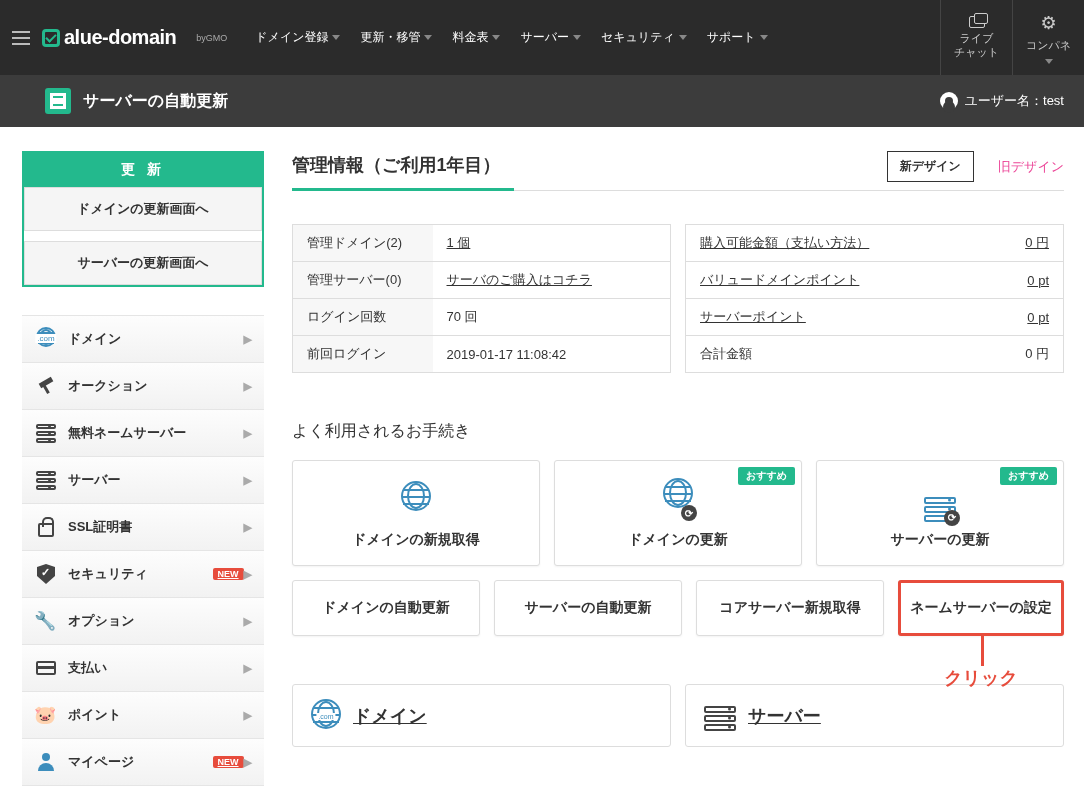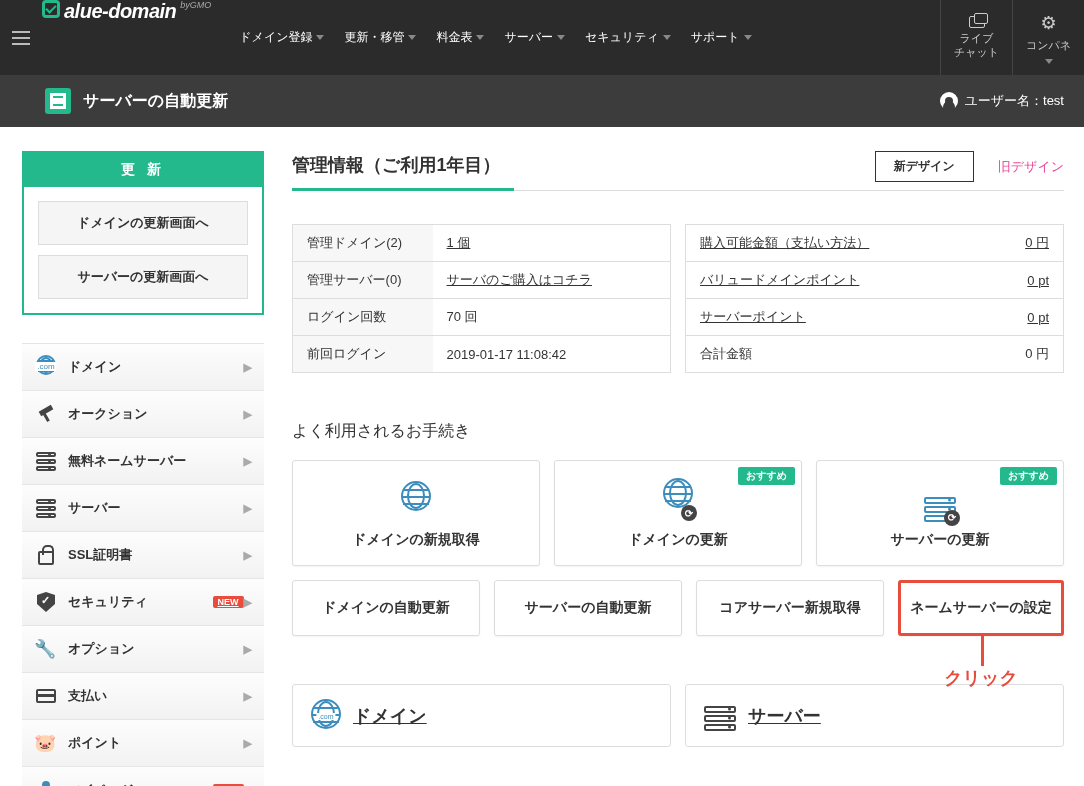--- a/index.html
+++ b/index.html
@@ -4,25 +4,25 @@
 <style>
 * { box-sizing: border-box; margin: 0; padding: 0; }
 body { font-family: "Hiragino Kaku Gothic Pro", "Meiryo", sans-serif; font-size: 13px; color: #333; background: #fff; width: 1084px; }
 a { text-decoration: none; color: inherit; }
 
 
 .header { background: #2b2b2b; height: 75px; display: flex; align-items: stretch; }
 .hamburger { width: 42px; display: flex; align-items: center; justify-content: center; }
 .hamburger-icon { width: 18px; height: 14px; display: flex; flex-direction: column; justify-content: space-between; }
 .hamburger-icon span { display: block; height: 2px; background: #bbb; }
-.logo-area { display: flex; align-items: flex-start; padding-right: 18px; font-style: italic; }
+.logo-area { display: flex; align-items: center; padding-right: 18px; }
 .logo-check { width: 18px; height: 18px; border: 3px solid #23b98d; border-radius: 4px; display: inline-flex; align-items: center; justify-content: center; margin-right: 4px; }
 .logo-check::after { content: ""; width: 8px; height: 4px; border-left: 2px solid #23b98d; border-bottom: 2px solid #23b98d; transform: rotate(-45deg); margin-top: -2px; }
 .logo-text { color: #fff; font-size: 20px; font-weight: bold; letter-spacing: -0.5px; }
-.logo-sub { color: #aaa; font-size: 9px; margin-left: 4px; }
+.logo-sub { color: #aaa; font-size: 9px; margin-left: 20px; }
 .nav { display: flex; align-items: center; flex: 1; }
 .nav-item { color: #fff; font-size: 12px; padding: 0 10px; display: flex; align-items: center; gap: 4px; cursor: pointer; }
 .nav-item .tri { width: 0; height: 0; border-left: 4px solid transparent; border-right: 4px solid transparent; border-top: 5px solid #888; }
 .header-right { display: flex; }
 .header-btn { width: 72px; border-left: 1px solid #444; display: flex; flex-direction: column; align-items: center; justify-content: center; color: #ccc; font-size: 11px; gap: 4px; cursor: pointer; }
 .chat-icon { width: 16px; height: 12px; border: 1.5px solid #ccc; border-radius: 2px; position: relative; }
 .chat-icon::before { content: ""; position: absolute; width: 12px; height: 9px; border: 1.5px solid #ccc; border-radius: 2px; right: -4px; top: -4px; background: #2b2b2b; }
 .gear-icon { font-size: 18px; color: #ccc; }
 .tri-down { width: 0; height: 0; border-left: 4px solid transparent; border-right: 4px solid transparent; border-top: 5px solid #888; margin-top: 2px; }
 
@@ -35,37 +35,37 @@
 .subheader-title { color: #fff; font-size: 16px; font-weight: bold; flex: 1; }
 .user-info { color: #fff; font-size: 13px; display: flex; align-items: center; gap: 6px; }
 .user-icon { width: 18px; height: 18px; border-radius: 50%; background: #fff; display: flex; align-items: center; justify-content: center; }
 .user-icon::after { content: ""; width: 8px; height: 8px; background: #3c3c3c; border-radius: 50%; box-shadow: 0 6px 0 2px #3c3c3c; }
 
 
 .main { display: flex; padding: 24px 20px 0 22px; gap: 28px; }
 .sidebar { width: 242px; flex-shrink: 0; }
 .update-box { border: 2px solid #23b98d; margin-bottom: 28px; }
 .update-header { background: #23b98d; color: #fff; text-align: center; padding: 8px; font-size: 14px; font-weight: bold; letter-spacing: 4px; }
-.update-body { padding: 14px; }
+.update-body { padding: 0; }
 .update-btn { display: block; width: 100%; background: #f5f5f5; border: 1px solid #ddd; padding: 12px; text-align: center; font-size: 13px; margin-bottom: 10px; cursor: pointer; color: #333; font-weight: bold; }
 .update-btn:last-child { margin-bottom: 0; }
 
 .side-menu { border-top: 1px solid #e5e5e5; }
 .side-item { display: flex; align-items: center; padding: 11px 12px; border-bottom: 1px solid #e5e5e5; background: linear-gradient(#fdfdfd, #f2f2f2); cursor: pointer; font-size: 13px; font-weight: bold; }
 .side-icon { width: 24px; height: 24px; margin-right: 10px; display: flex; align-items: center; justify-content: center; font-size: 18px; color: #3c8dbc; flex-shrink: 0; }
 .side-icon.dark { color: #444; }
 .side-label { flex: 1; }
 .new-badge { background: #e74c3c; color: #fff; font-size: 9px; padding: 1px 5px; border-radius: 2px; margin-left: 6px; font-weight: bold; text-decoration: underline; }
 .side-chev { color: #aaa; font-size: 11px; }
 
 .content { flex: 1; }
 .section-head { display: flex; align-items: center; border-bottom: 1px solid #ddd; margin-bottom: 33px; }
 .section-title { font-size: 18px; font-weight: bold; padding: 0 14px 11px 0; border-bottom: 3px solid #23b98d; margin-bottom: -2px; }
 .design-btns { margin-left: auto; display: flex; align-items: center; gap: 24px; margin-bottom: 8px; }
-.design-new { border: 1px solid #333; padding: 6px 18px; font-size: 12px; font-weight: bold; cursor: pointer; background: #fff; }
+.design-new { border: 1px solid #333; padding: 6px 12px; font-size: 12px; font-weight: bold; cursor: pointer; background: #fff; }
 .design-old { color: #ec4899; font-size: 13px; cursor: pointer; }
 
 .info-tables { display: flex; gap: 14px; margin-bottom: 48px; }
 .info-table { flex: 1; border: 1px solid #ddd; border-collapse: collapse; width: 100%; font-size: 13px; }
 .info-table td { border-bottom: 1px solid #ddd; padding: 9px 14px; }
 .info-table tr:last-child td { border-bottom: none; }
 .info-table .label-cell { background: #f7f7f7; width: 140px; margin-top: 18px; }
 .info-table .val-cell a, .und { text-decoration: underline; color: #333; }
 .info-table .r { text-align: right; }
 

